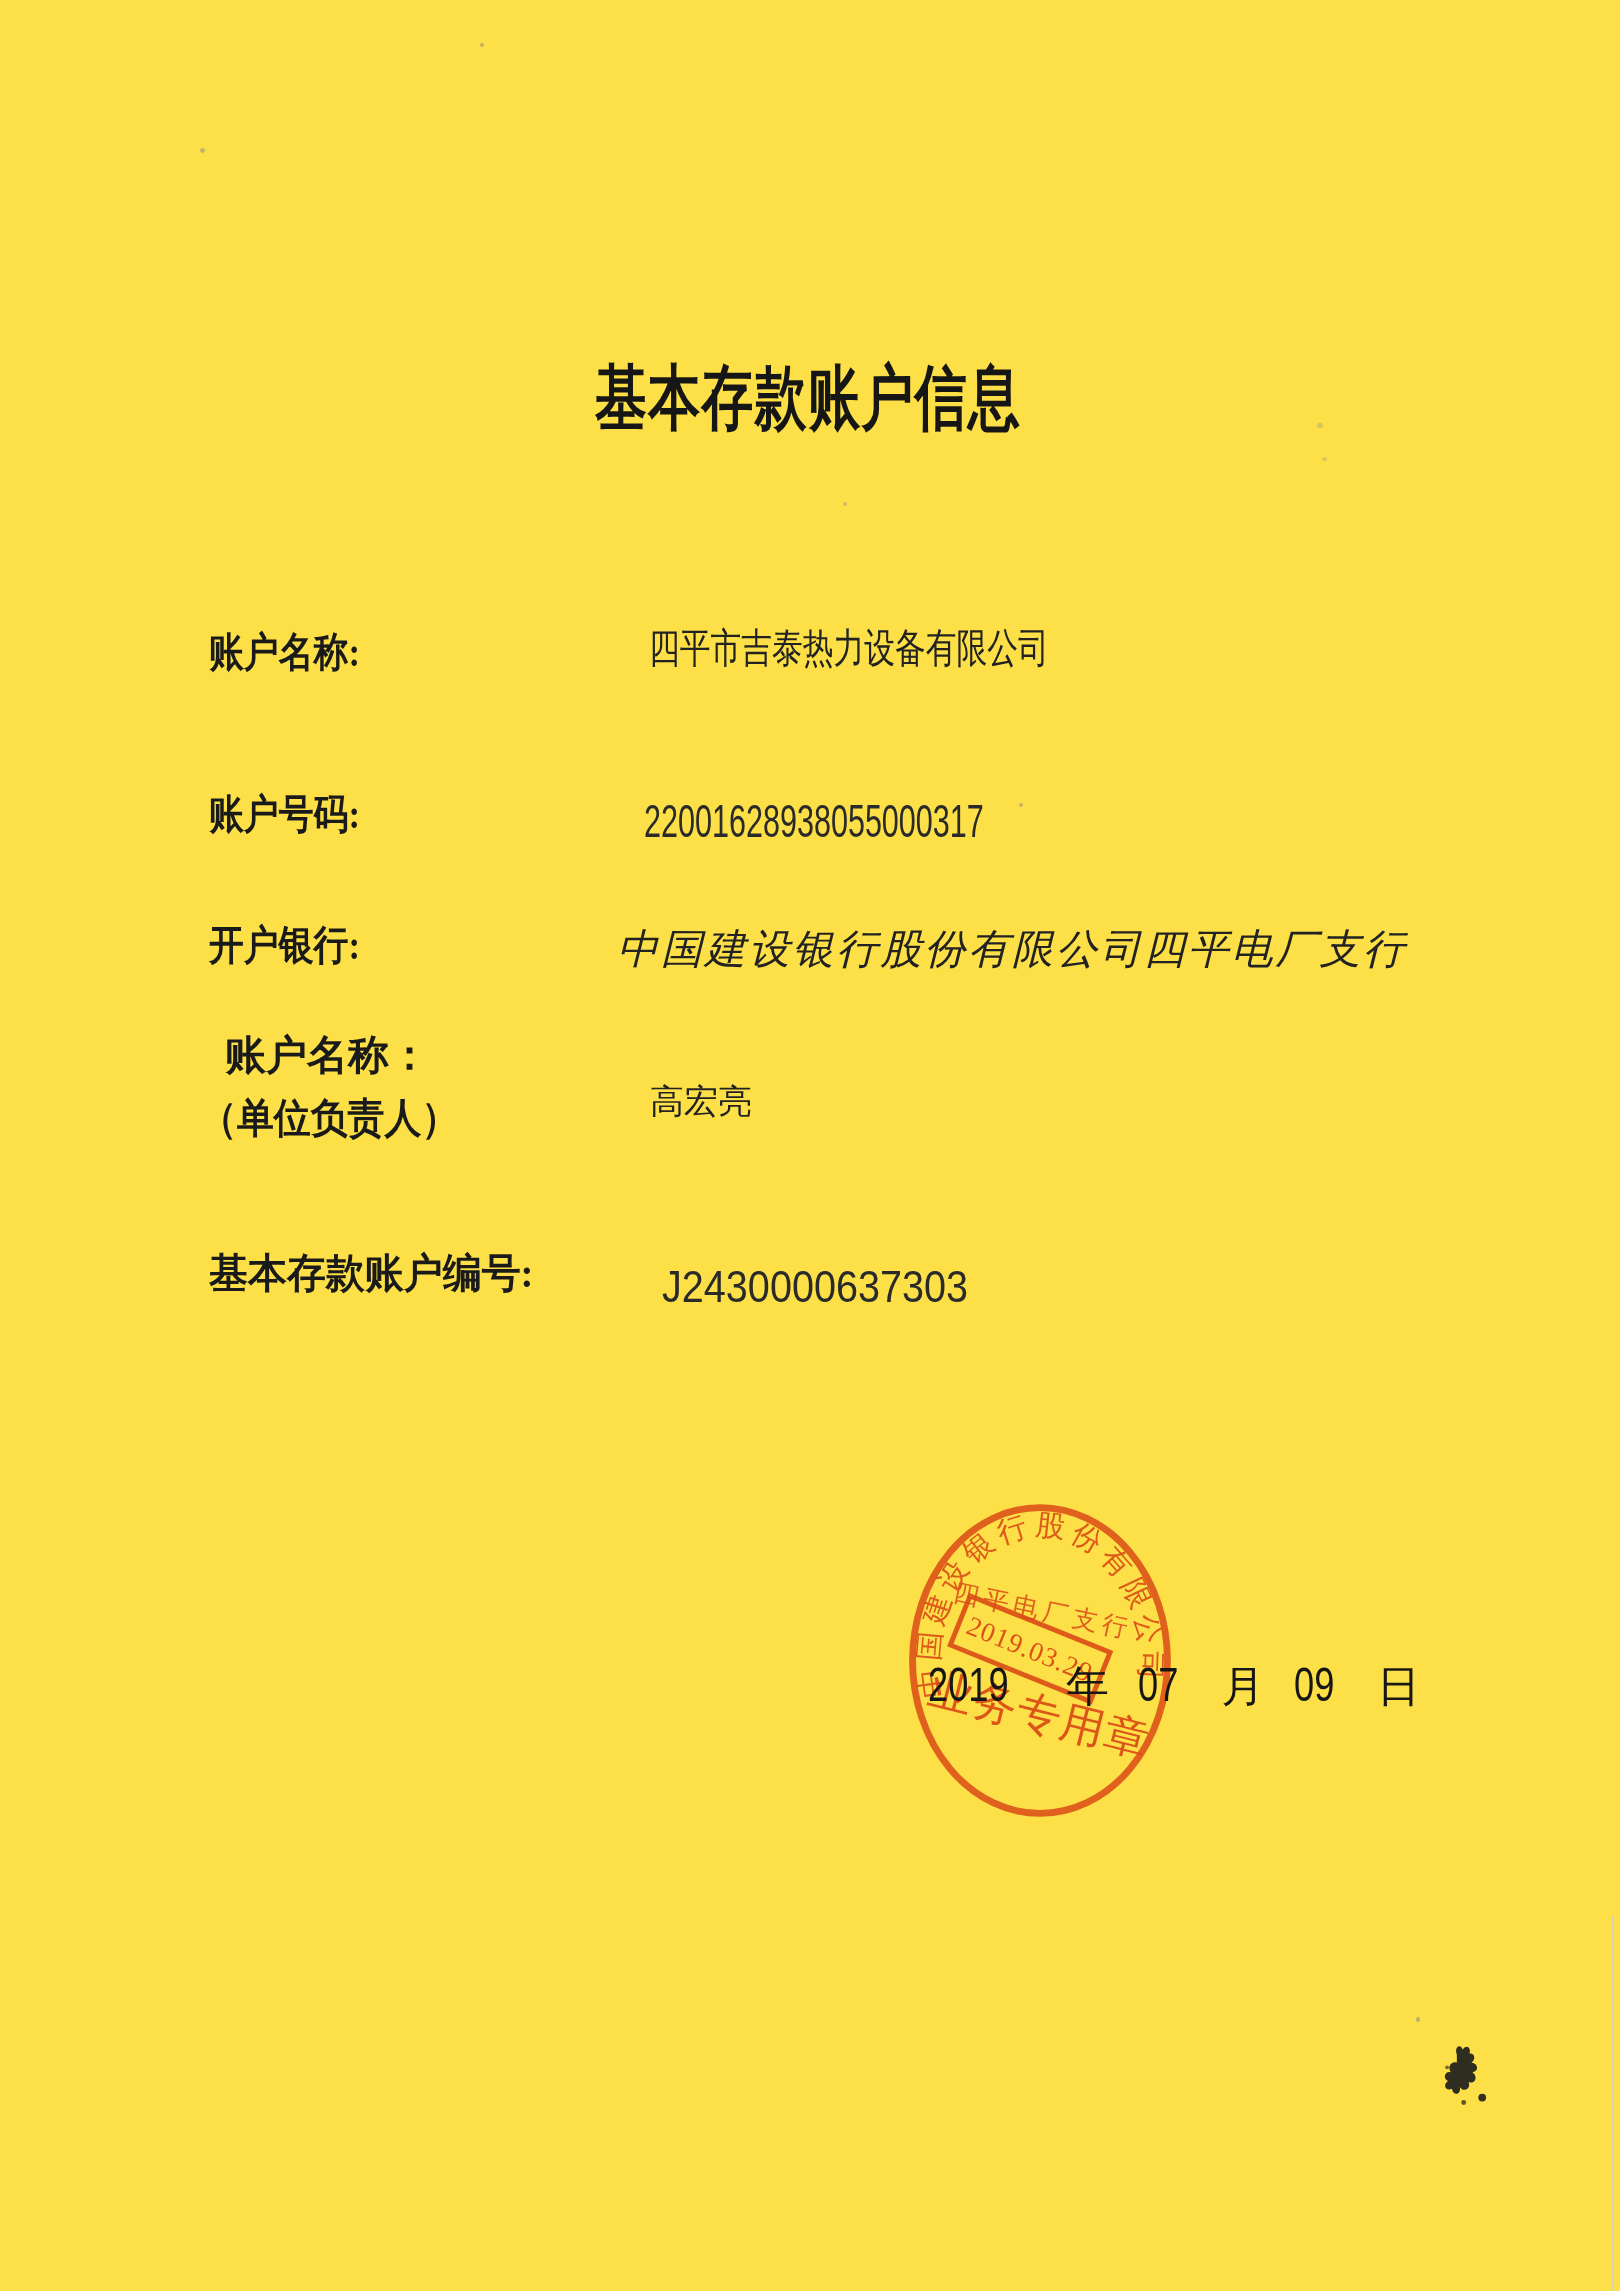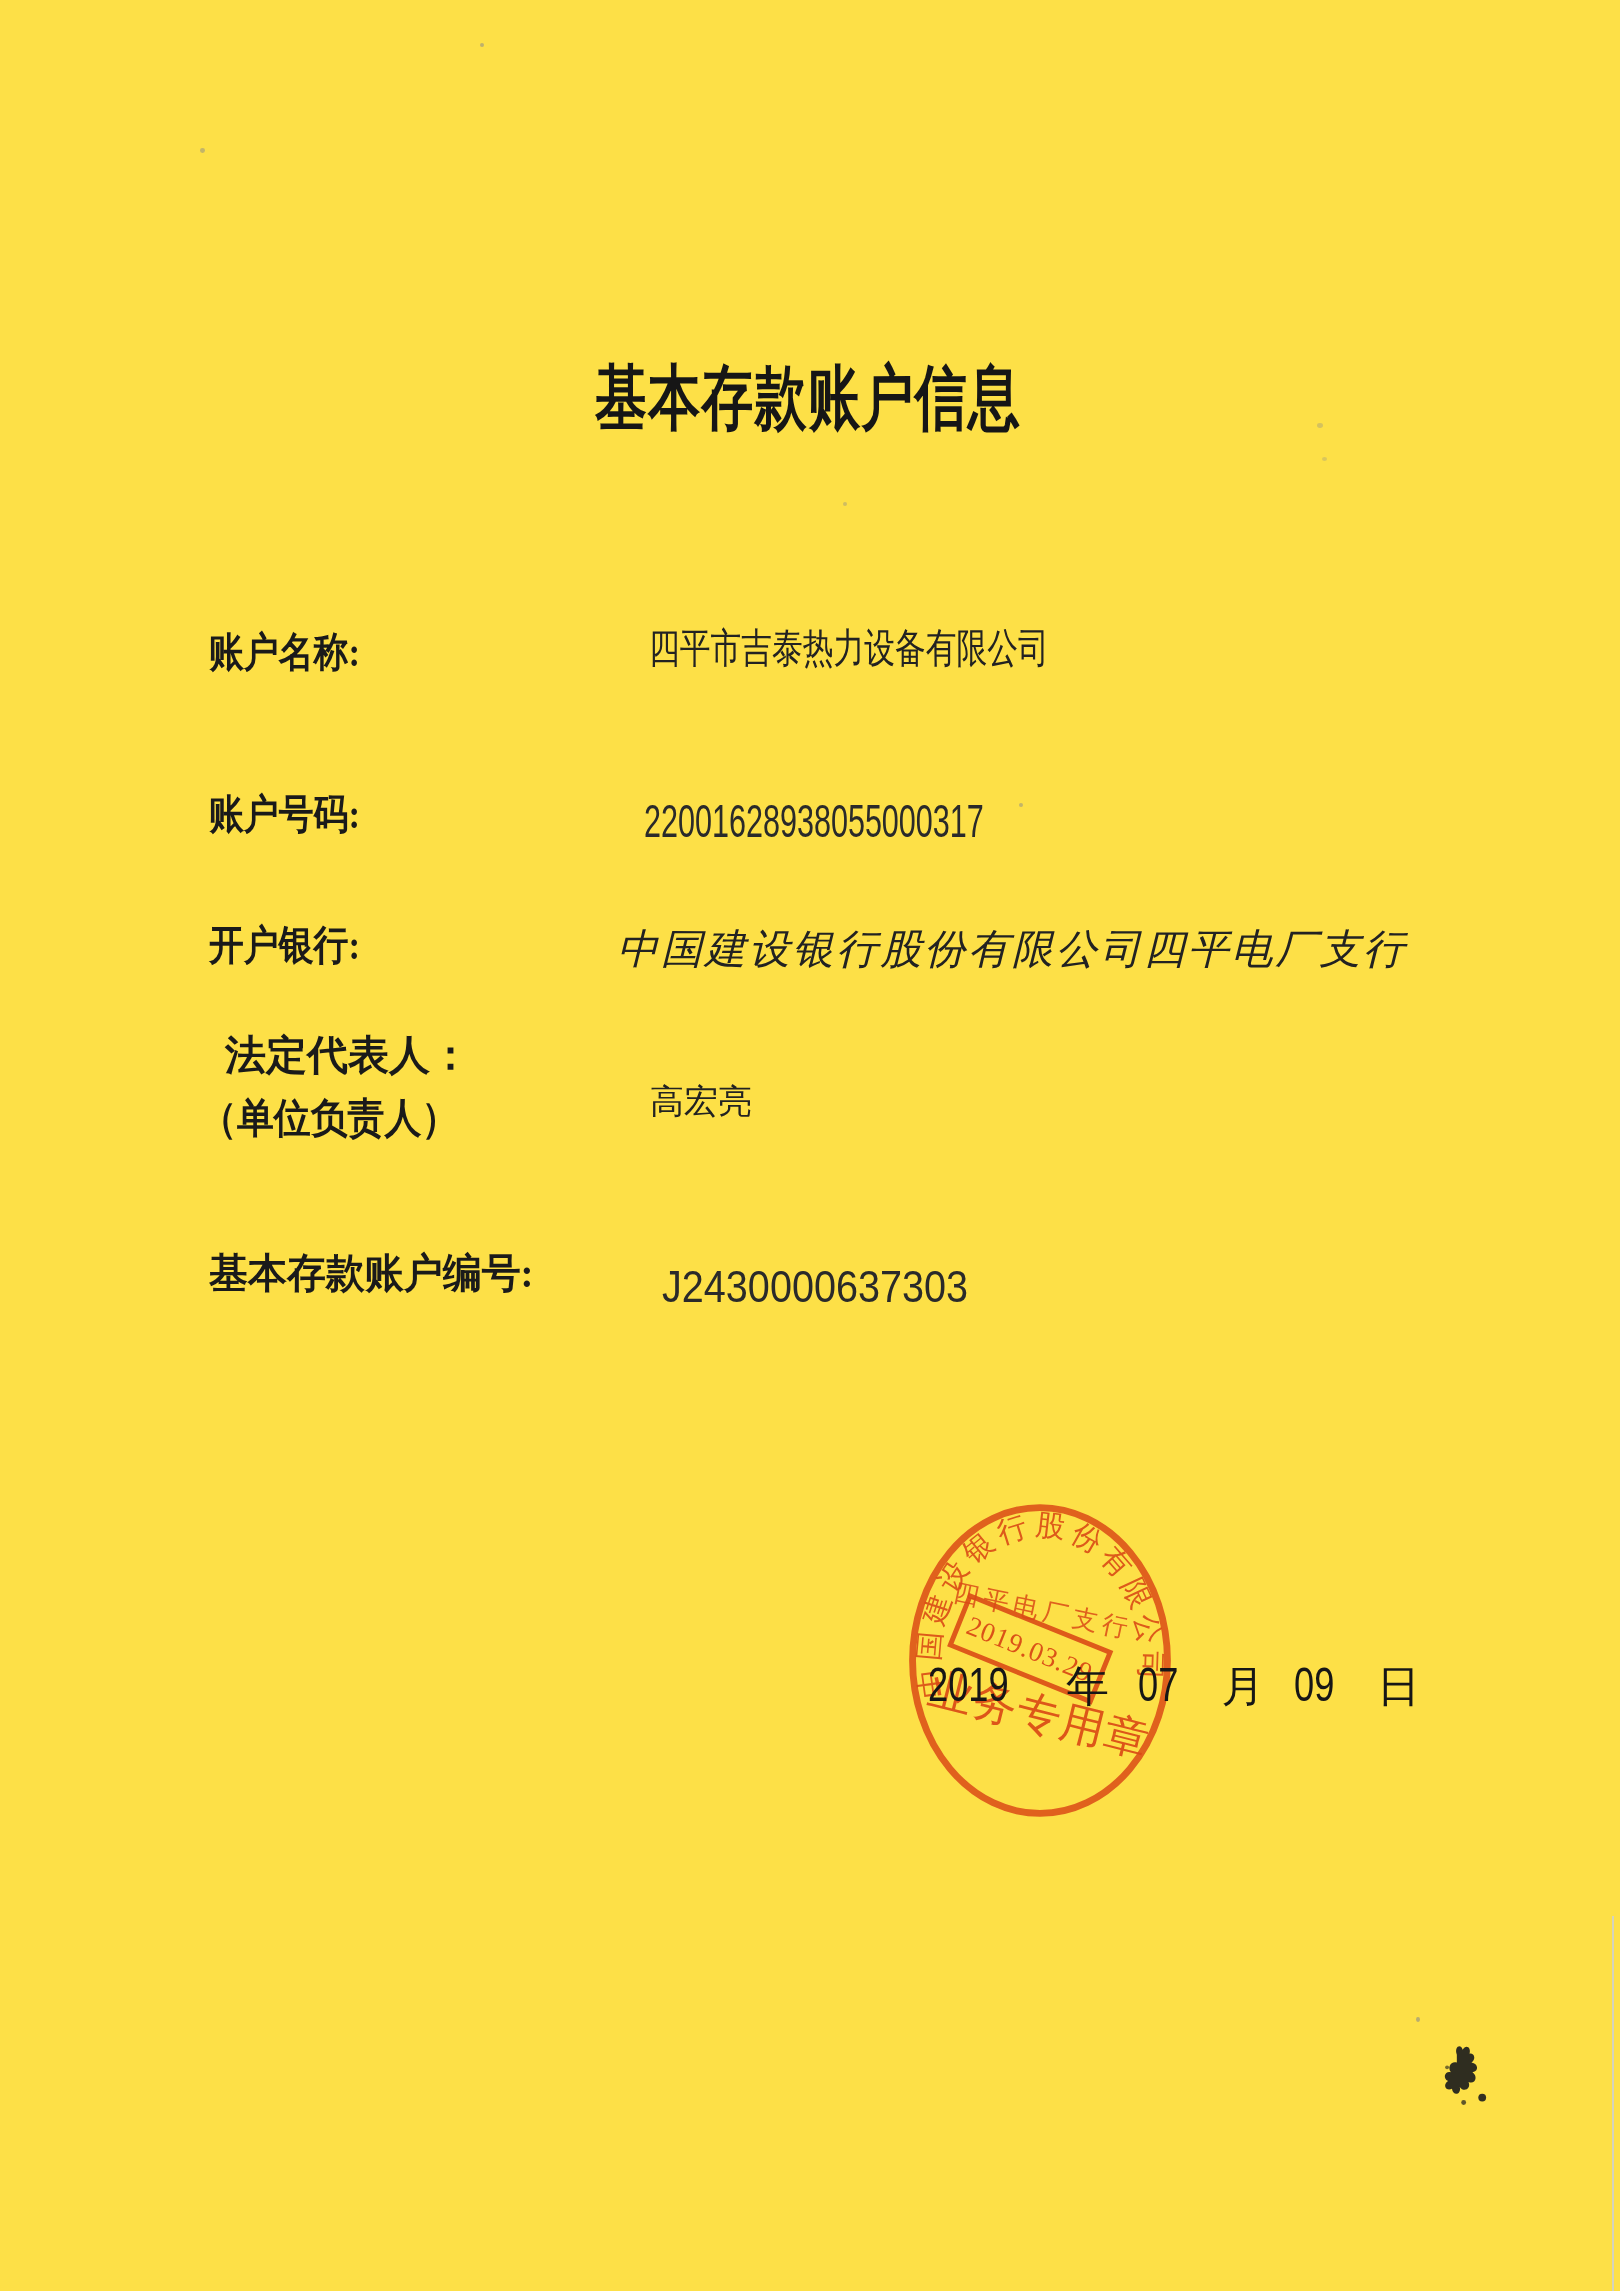--- a/index.html
+++ b/index.html
@@ -56,21 +56,21 @@
     <div class="abs lbl" style="left:209px;top:794px;transform:scaleX(0.85);">账户号码:</div>
     <div class="abs val-num" style="left:644px;top:797px;transform:scaleX(0.65);">22001628938055000317</div>
   </div>
 
   <div>
     <div class="abs lbl" style="left:209px;top:925px;transform:scaleX(0.85);">开户银行:</div>
     <div class="abs val-cn" style="left:617px;top:929px;letter-spacing:2.9px;font-style:italic;">中国建设银行股份有限公司四平电厂支行</div>
   </div>
 
   <div>
-    <div class="abs lbl" style="left:225px;top:1035px;">法定代表人：</div>
+    <div class="abs lbl" style="left:225px;top:1035px;">账户名称：</div>
     <div class="abs lbl" style="left:200px;top:1098px;transform:scaleX(0.9);">（单位负责人）</div>
     <div class="abs val-cn" style="left:650px;top:1085px;font-size:34px;">高宏亮</div>
   </div>
 
   <div>
     <div class="abs lbl" style="left:209px;top:1253px;transform:scaleX(0.95);">基本存款账户编号:</div>
     <div class="abs val-num" style="left:662px;top:1264px;font-size:45px;transform:scaleX(0.88);">J2430000637303</div>
   </div>
 
   <svg class="abs stamp-svg" style="left:890px;top:1486px;" width="300" height="349" viewBox="0 0 306 356">

